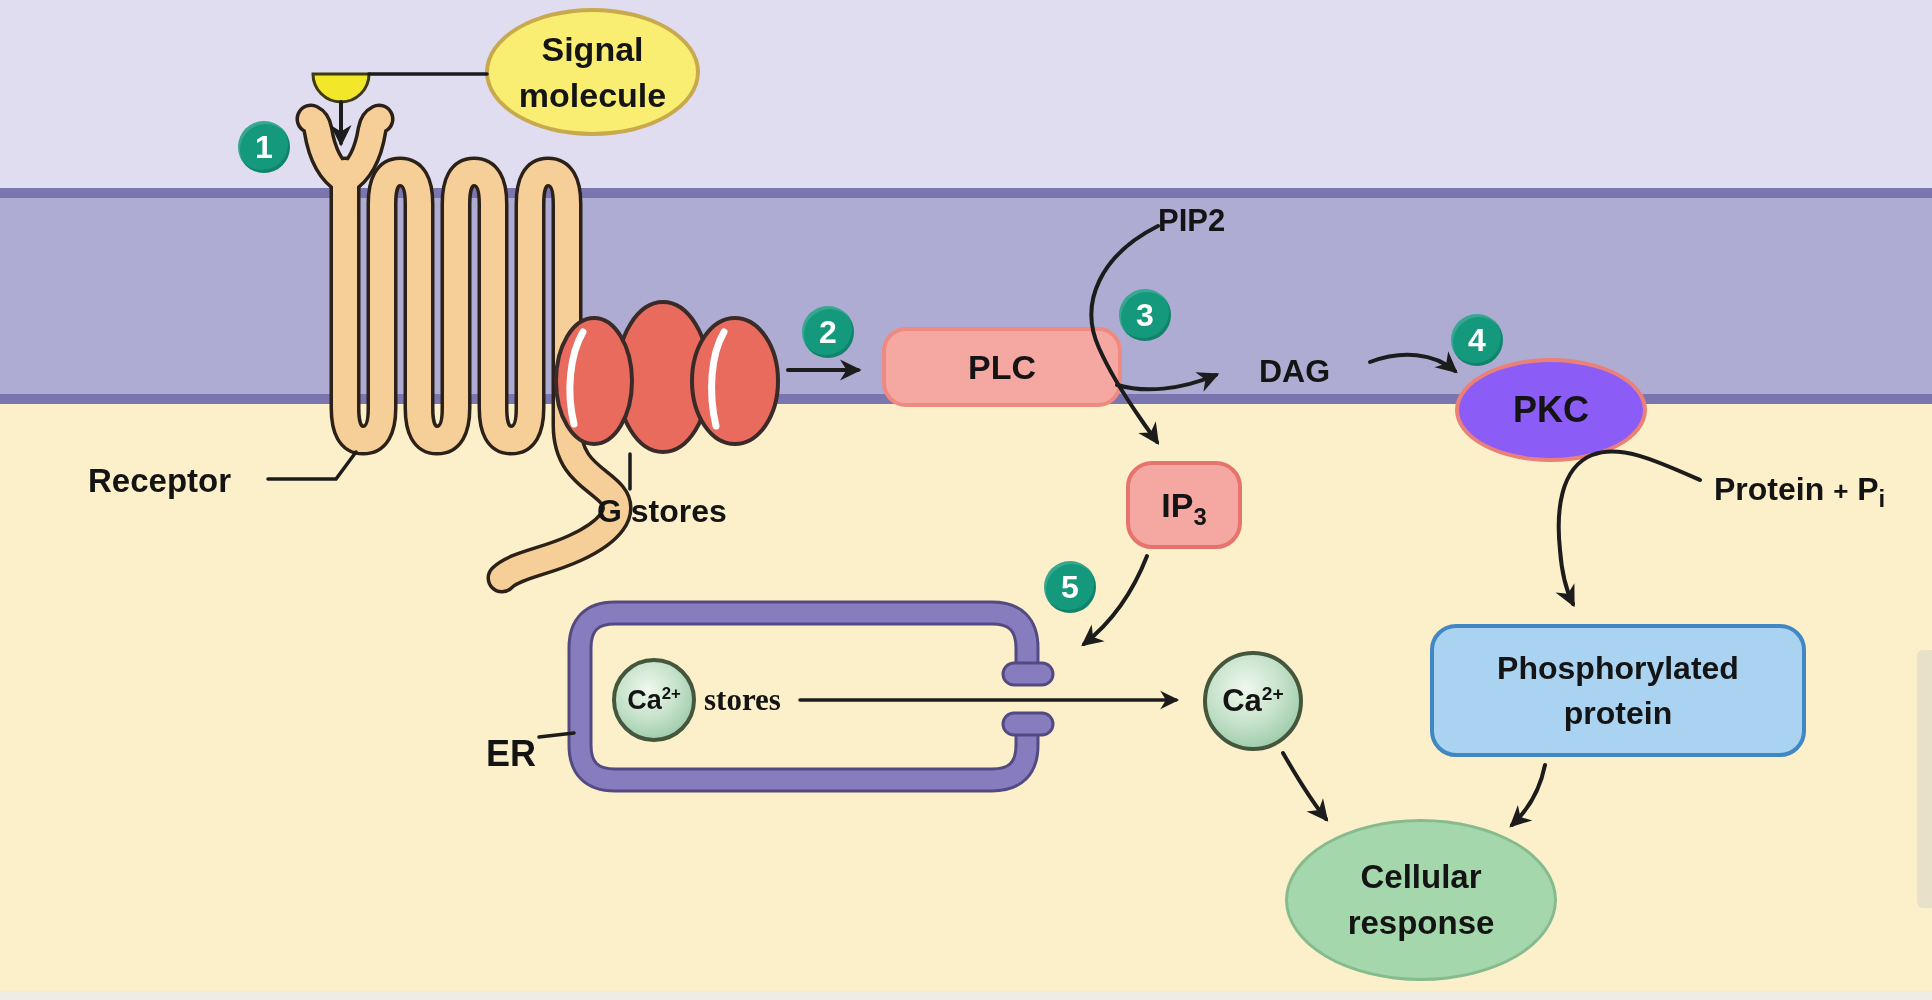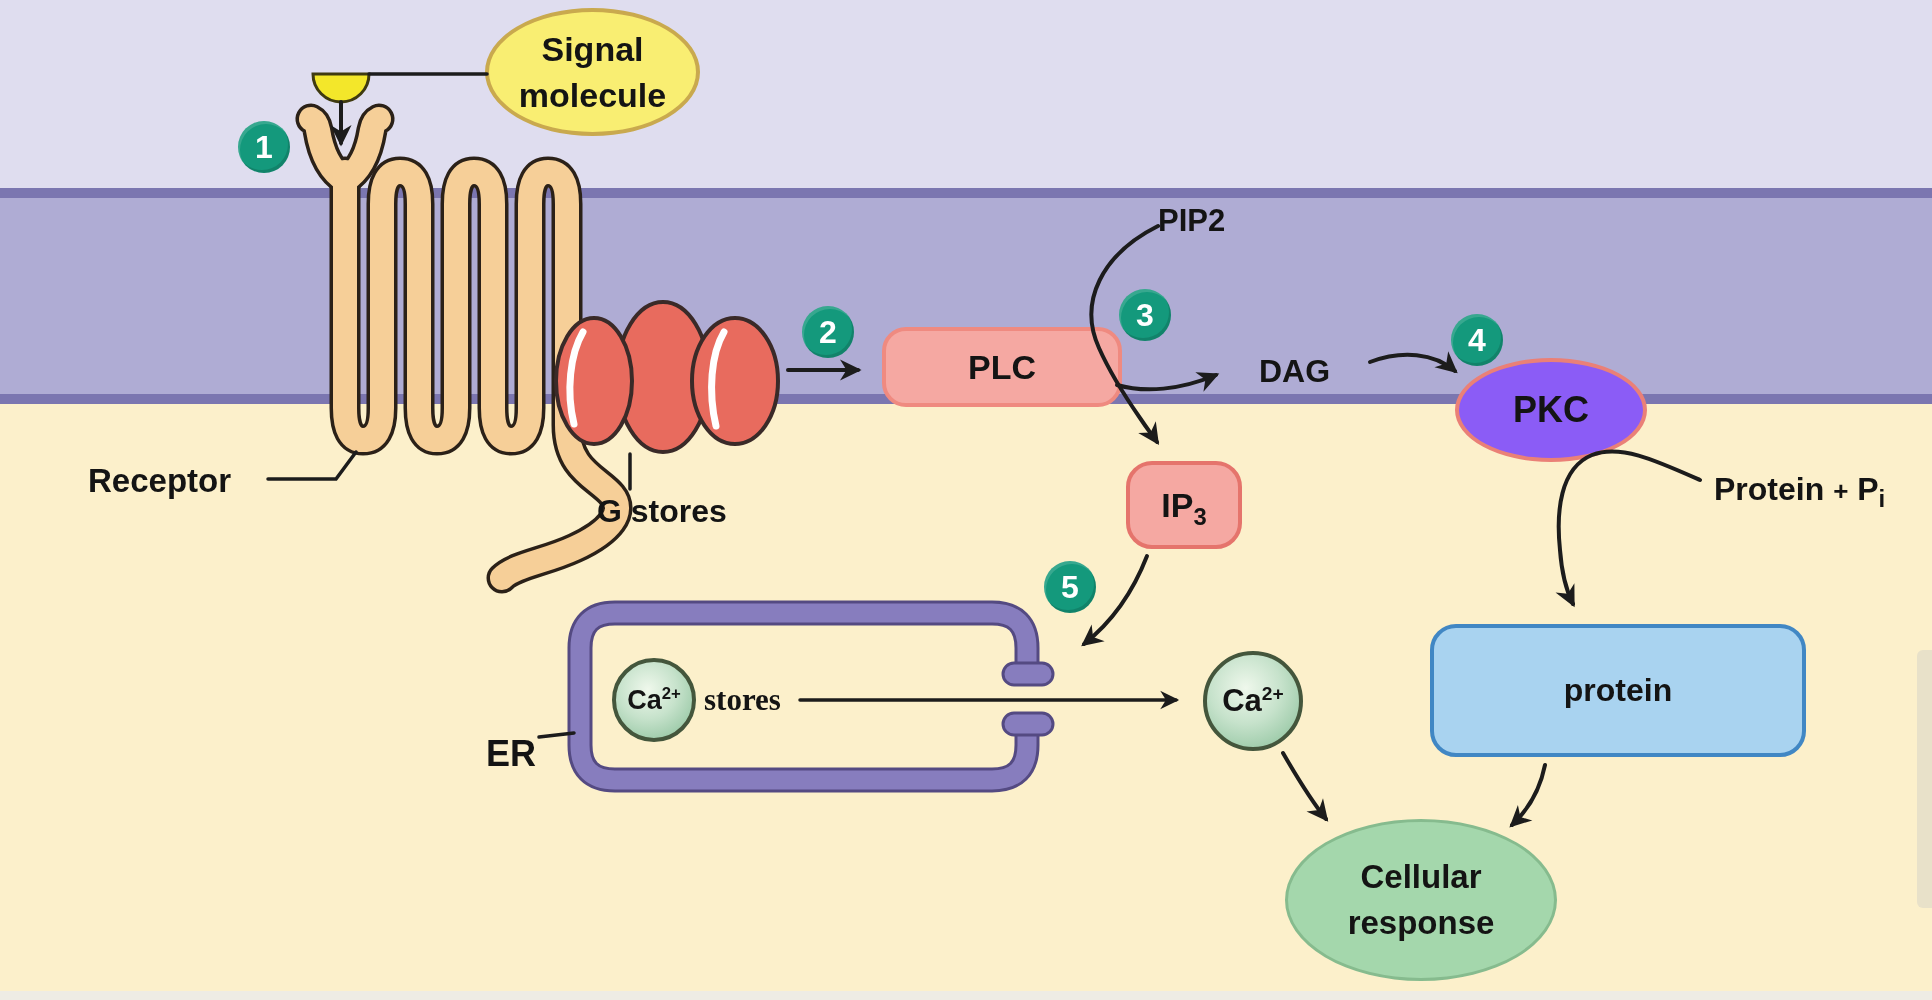--- a/index.html
+++ b/index.html
@@ -111,20 +111,21 @@
 <div class="node plc-box">
   <span>PLC</span>
 </div>
 <div class="node ip3-box">
   <span><span>IP</span><sub>3</sub></span>
 </div>
 <div class="node pkc-ellipse">
   <span>PKC</span>
 </div>
 <div class="node phospho-box">
+  <span>Phosphorylated</span>
   <span>protein</span>
 </div>
 <div class="node response-ellipse">
   <span>Cellular</span>
   <span>response</span>
 </div>
 <div class="node ca-sphere ca-stores-sphere">
   <span><span>Ca</span><sup>2+</sup></span>
 </div>
 <div class="node ca-sphere ca-free-sphere">

